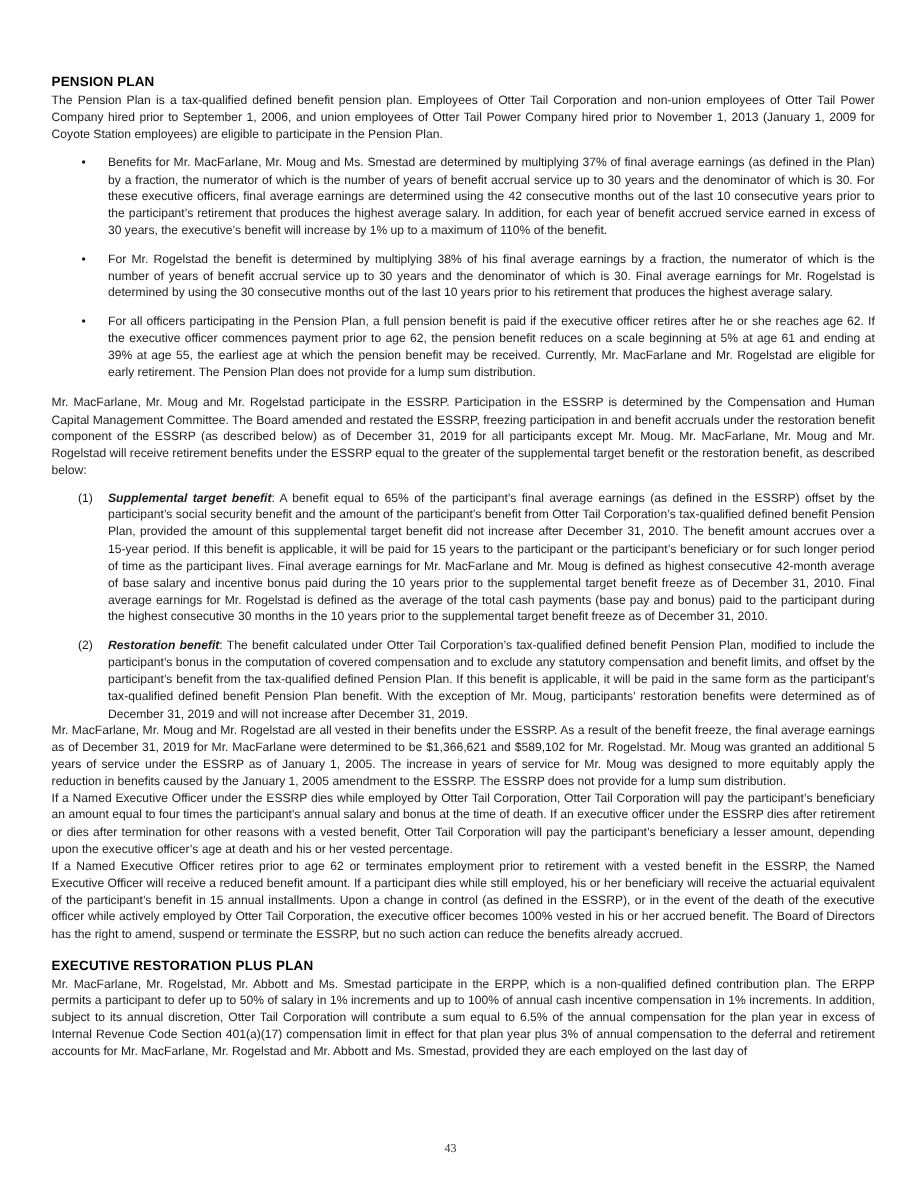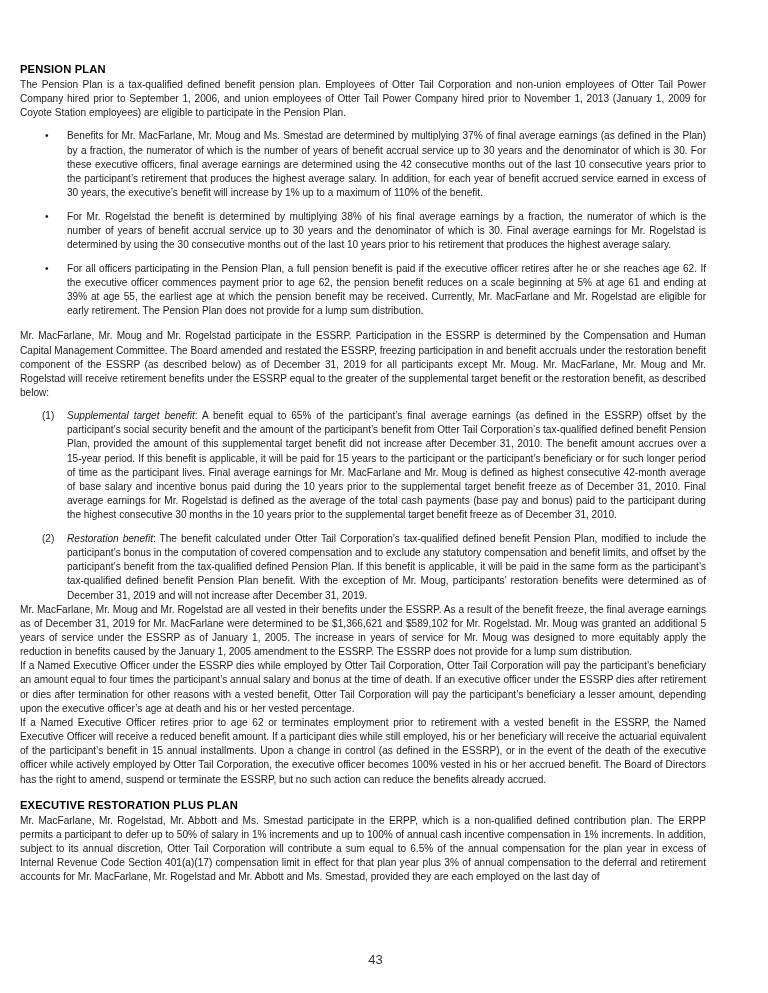--- a/index.html
+++ b/index.html
@@ -14,21 +14,21 @@
     font-family: "Liberation Sans", sans-serif;
     color: #1a1a1a;
     position: relative;
     overflow: hidden;
   }
   .page {
     position: relative;
     width: 768px;
     height: 993px;
     box-sizing: border-box;
-    padding: 62px 41px 0 20px;
+    padding: 62px 41px 0 43px;
   }
   .content {
     width: 686px;
   }
   h2.section-heading {
     font-size: 11.2px;
     font-weight: bold;
     letter-spacing: 0.15px;
     margin: 0 0 2px 0;
     line-height: 14px;
@@ -91,35 +91,35 @@
     margin-bottom: 0;
   }
   .num-list > li .num-mark {
     position: absolute;
     left: 22px;
     top: 0;
     font-size: 10.1px;
     line-height: 14.15px;
   }
   .term {
-    font-weight: normal;
+    font-weight: bold;
     font-style: italic;
   }
   .after-list {
     margin-top: 9.5px;
   }
   .page-number {
     position: absolute;
     left: 0;
     right: 17px;
     top: 952px;
     text-align: center;
-    font-size: 13px;
+    font-size: 10px;
     color: #333333;
-    font-family: Liberation Sans, sans-serif;
+    font-family: Liberation Serif, serif;
   }
 </style>
 </head>
 <body>
 
 <div class="page">
   <div class="content">
 
     <div class="section" style="margin-top:0;">
       <h2 class="section-heading">PENSION PLAN</h2>

